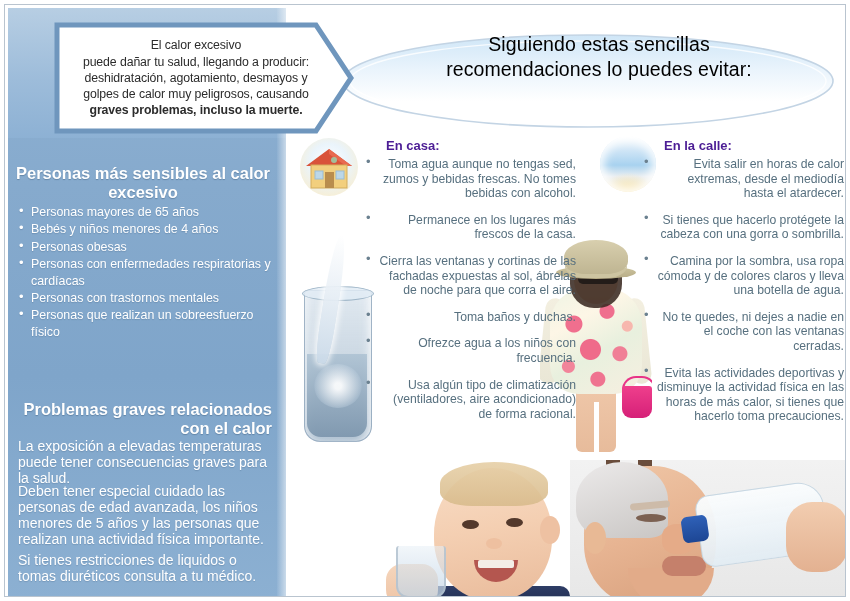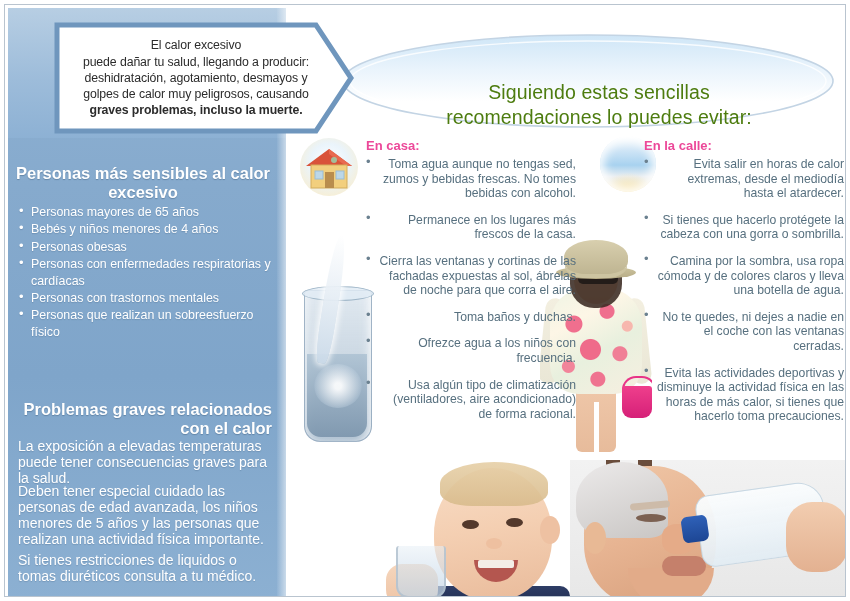--- a/index.html
+++ b/index.html
@@ -91,31 +91,31 @@
     background:#ffffff;overflow:hidden;z-index:6;
   }
 
   
   .oval{
     position:absolute;left:48px;top:24px;width:496px;height:98px;z-index:10;
   }
   .oval svg{position:absolute;left:0;top:0;}
   .oval-text{
     position:absolute;left:0;top:0;width:496px;height:98px;
-    display:flex;flex-direction:column;align-items:center;justify-content:flex-end;
-    text-align:center;color:#4d7c0f;
+    display:flex;flex-direction:column;align-items:center;justify-content:flex-start;
+    text-align:center;color:#000000;
     font-size:19.5px;line-height:25px;letter-spacing:.1px;
     padding-left:22px;box-sizing:border-box;
   }
   .oval-text .ln{white-space:nowrap;}
 
   
   .col-head{
-    position:absolute;font-weight:bold;color:#ec4899;
-    font-size:13px;z-index:22;
+    position:absolute;font-weight:bold;color:#4c1d95;
+    font-size:13px;z-index:22;margin-left:20px;
   }
   .col-head.h-casa{left:74px;top:130px;}
   .col-head.h-calle{left:352px;top:130px;}
 
   .col-list{
     position:absolute;list-style:none;margin:0;padding:0;
     color:#57707f;font-size:12.2px;line-height:14.6px;z-index:22;text-align:right;
   }
   .col-list.l-casa{left:74px;top:149px;width:210px;}
   .col-list.l-calle{left:352px;top:149px;width:200px;}

